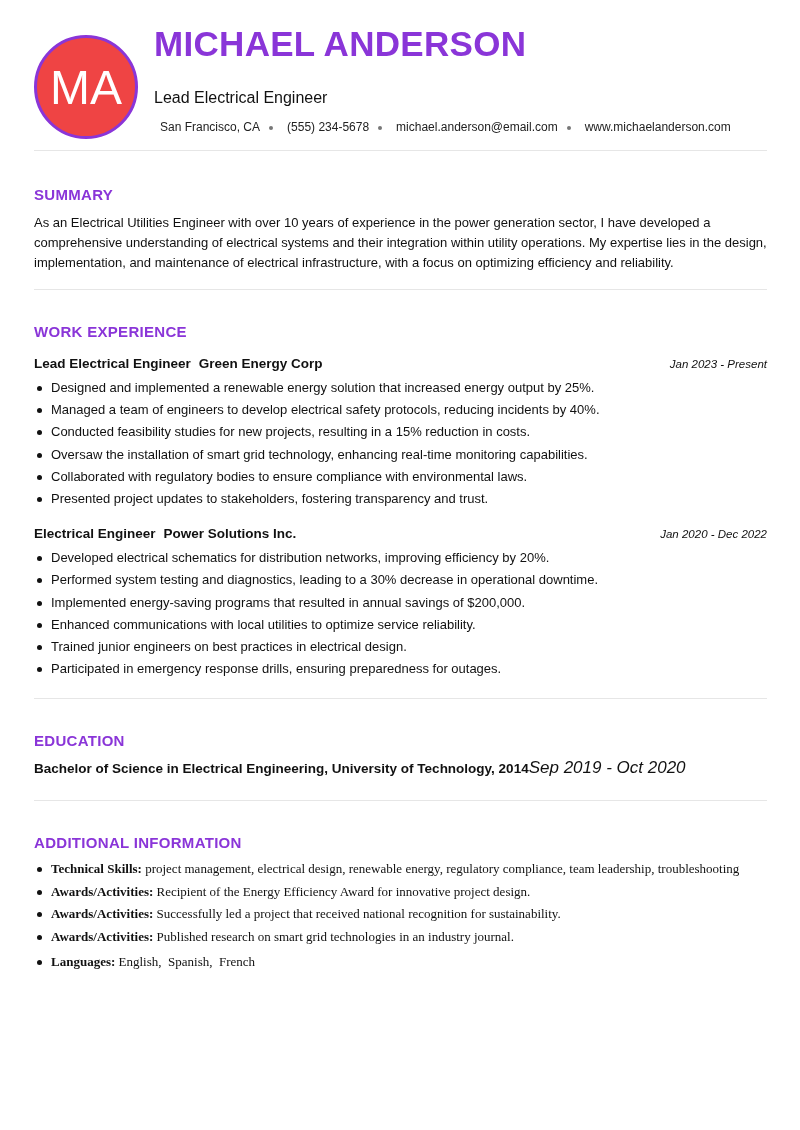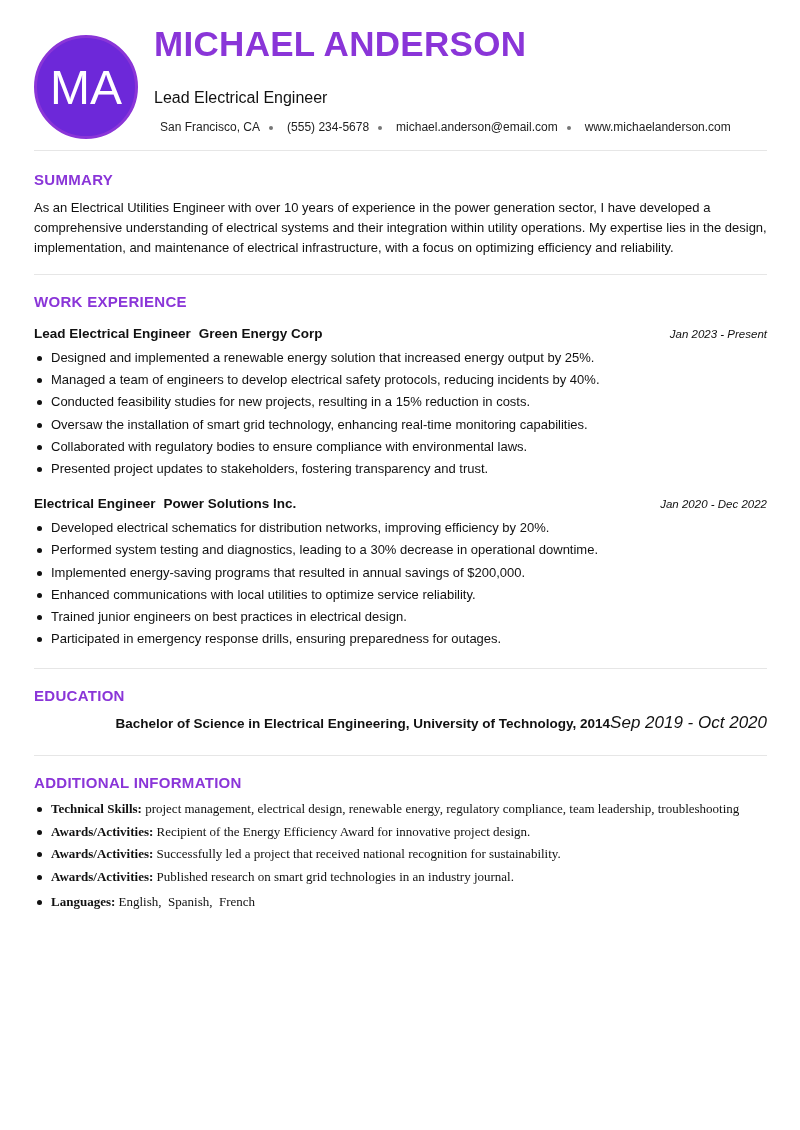--- a/index.html
+++ b/index.html
@@ -1,46 +1,46 @@
 <!DOCTYPE html>
 <html><head>
   <meta charset="utf-8">
   <style>
     html, body { margin: 0; padding: 0; background: #ffffff; }
     body { width: 800px; height: 1130px; position: relative; font-family: "Liberation Sans", "DejaVu Sans", sans-serif; color: #111111; }
     .page { position: absolute; left: 34px; top: 0; width: 733px; }
 
     
     .header { position: relative; height: 150px; }
-    .avatar { position: absolute; left: 0; top: 35px; width: 98px; height: 98px; border-radius: 50%; background: #6d28d9; border: 3px solid #8a35d8; display: flex; align-items: center; justify-content: center; box-sizing: content-box; }
+    .avatar { position: absolute; left: 0; top: 35px; width: 98px; height: 98px; border-radius: 50%; background: #ef4444; border: 3px solid #8a35d8; display: flex; align-items: center; justify-content: center; box-sizing: content-box; }
     .avatar span { color: #ffffff; font-size: 48px; letter-spacing: 0px; font-family: "Liberation Sans", sans-serif; }
     .name { position: absolute; left: 120px; top: 24px; font-size: 35px; font-weight: bold; color: #8a35d8; letter-spacing: 0.3px; }
     .title { position: absolute; left: 120px; top: 89px; font-size: 16px; color: #111111; }
     .contacts { position: absolute; left: 126px; top: 120px; font-size: 12px; color: #222222; display: flex; align-items: center; white-space: nowrap; }
     .contacts .dot { display: inline-block; width: 4px; height: 4px; border-radius: 50%; background: #777; margin: 0 14px 0 9px; position: relative; top: 1px; }
 
     .divider { height: 1px; background: #e6e6e6; width: 733px; }
 
-    .section-title { font-size: 15px; font-weight: bold; color: #8a35d8; letter-spacing: 0.3px; }
+    .section-title { font-size: 15px; font-weight: bold; color: #8a35d8; letter-spacing: 0.3px; margin-top: 15px; }
 
     .summary { padding-top: 20px; padding-bottom: 16px; }
     .summary p { margin: 10px 0 0 0; font-size: 13px; line-height: 20px; color: #111; }
 
     .work { padding-top: 18px; padding-bottom: 18px; }
     .job { margin-top: 12px; }
     .job-head { display: flex; justify-content: space-between; align-items: baseline; }
     .job-title { font-size: 13.5px; font-weight: bold; }
     .job-title .gap { display: inline-block; width: 8px; }
     .job-date { font-size: 11.5px; font-style: italic; color: #111; margin-top: 6px; }
     ul.bullets { margin: 6px 0 0 0; padding: 0; list-style: none; }
     ul.bullets li { position: relative; padding-left: 17px; font-size: 13px; line-height: 22.2px; color: #111; }
     ul.bullets li::before { content: ""; position: absolute; left: 3px; top: 9px; width: 5px; height: 5px; border-radius: 50%; background: #111; }
 
     .education { padding-top: 18px; padding-bottom: 22px; }
-    .edu-row { display: flex; justify-content: flex-end; align-items: baseline; margin-top: 9px; }
+    .edu-row { display: flex; justify-content: flex-start; align-items: baseline; margin-top: 9px; }
     .edu-degree { font-size: 13.5px; font-weight: bold; }
     .edu-date { font-size: 17px; font-style: italic; }
 
     .additional { padding-top: 18px; }
     ul.info { margin: 8px 0 0 0; padding: 0; list-style: none; }
     ul.info li { position: relative; padding-left: 17px; font-size: 13px; line-height: 20px; margin-bottom: 2.5px; font-family: Liberation Serif, serif; }
     ul.info li::before { content: ""; position: absolute; left: 3px; top: 8px; width: 5px; height: 5px; border-radius: 50%; background: #111; }
     ul.info li b { font-weight: bold; }
     ul.info li.lang { margin-top: 5px; }
   </style>

